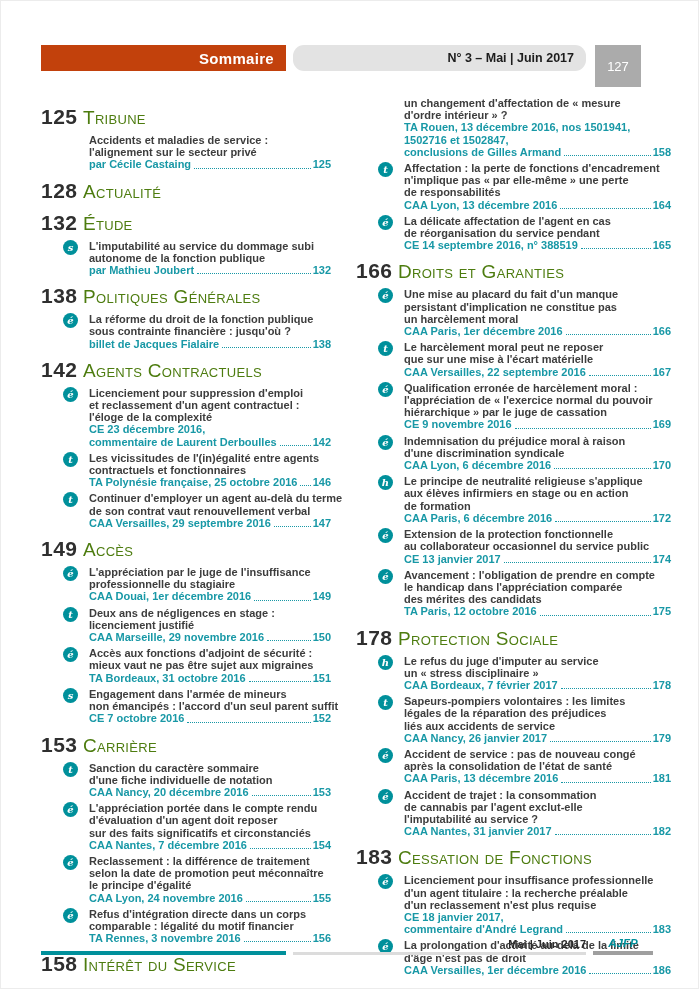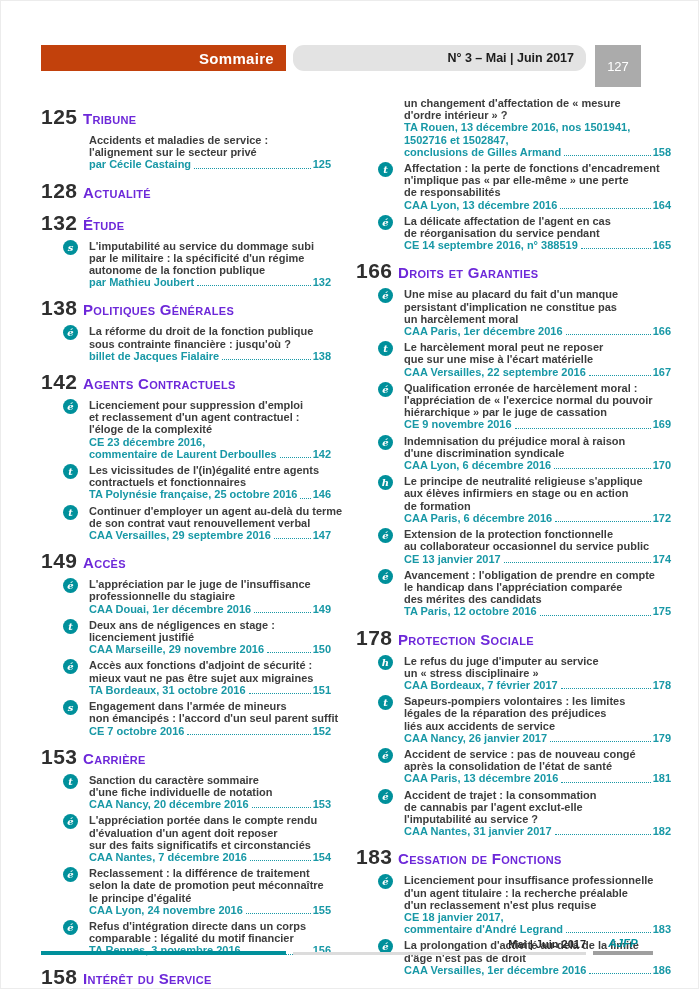--- a/index.html
+++ b/index.html
@@ -17,21 +17,21 @@
   .hdr-page{margin-left:9px;width:46px;height:42px;background:#ababab;color:#fff;
             display:flex;align-items:center;justify-content:center;font-size:13px;}
   
   .cols{position:absolute;top:96px;left:40px;display:flex;}
   .col{box-sizing:border-box;}
   .col-left{width:290px;}
   .col-right{width:315px;margin-left:25px;}
   .sec{margin-bottom:8px;}
   .shead{display:flex;align-items:baseline;margin:8px 0 5px 0;}
   .snum{width:42px;flex:0 0 42px;font-size:21px;font-weight:bold;color:#2f2f2f;letter-spacing:.5px;}
-  .stitle{font-variant:small-caps;color:#6d28d9;font-size:15px;font-weight:bold;letter-spacing:.3px;}
+  .stitle{font-variant:small-caps;color:#4d7c0f;font-size:19px;font-weight:normal;letter-spacing:.3px;}
   .entry{position:relative;padding-left:48px;margin:0 0 4px 0;}
   .eicon{position:absolute;left:22px;top:0;width:15px;height:15px;border-radius:50%;
          background:#00909b;color:#fff;font-family:"DejaVu Serif",serif;font-style:italic;
          font-weight:bold;font-size:10px;line-height:15px;text-align:center;}
   .tline{font-size:11px;line-height:12.2px;font-weight:bold;color:#3d3d3d;white-space:nowrap;}
   .cline{font-size:11px;line-height:12.2px;font-weight:bold;color:#1898a6;white-space:nowrap;}
   .pline{display:flex;align-items:flex-end;white-space:nowrap;}
   .leader{flex:1;margin:0 2px 2px 3px;border-bottom:1.6px dotted #1898a6;min-width:8px;}
   .pg{font-size:11px;line-height:12.2px;font-weight:bold;color:#1898a6;}
   
@@ -87,21 +87,20 @@
         </section>
         <section class="sec">
           <div class="shead">
             <span class="snum">132</span>
             <span class="stitle">Étude</span>
           </div>
           <div class="entry">
             <span class="eicon">s</span>
             <div class="etext">
               <div class="tline">L'imputabilité au service du dommage subi</div>
-              <div class="tline">par le militaire : la spécificité d'un régime</div>
               <div class="tline">autonome de la fonction publique</div>
               <div class="cline pline">
                 <span>par Mathieu Joubert</span>
                 <span class="leader"></span>
                 <span class="pg">132</span>
               </div>
             </div>
           </div>
         </section>
         <section class="sec">

